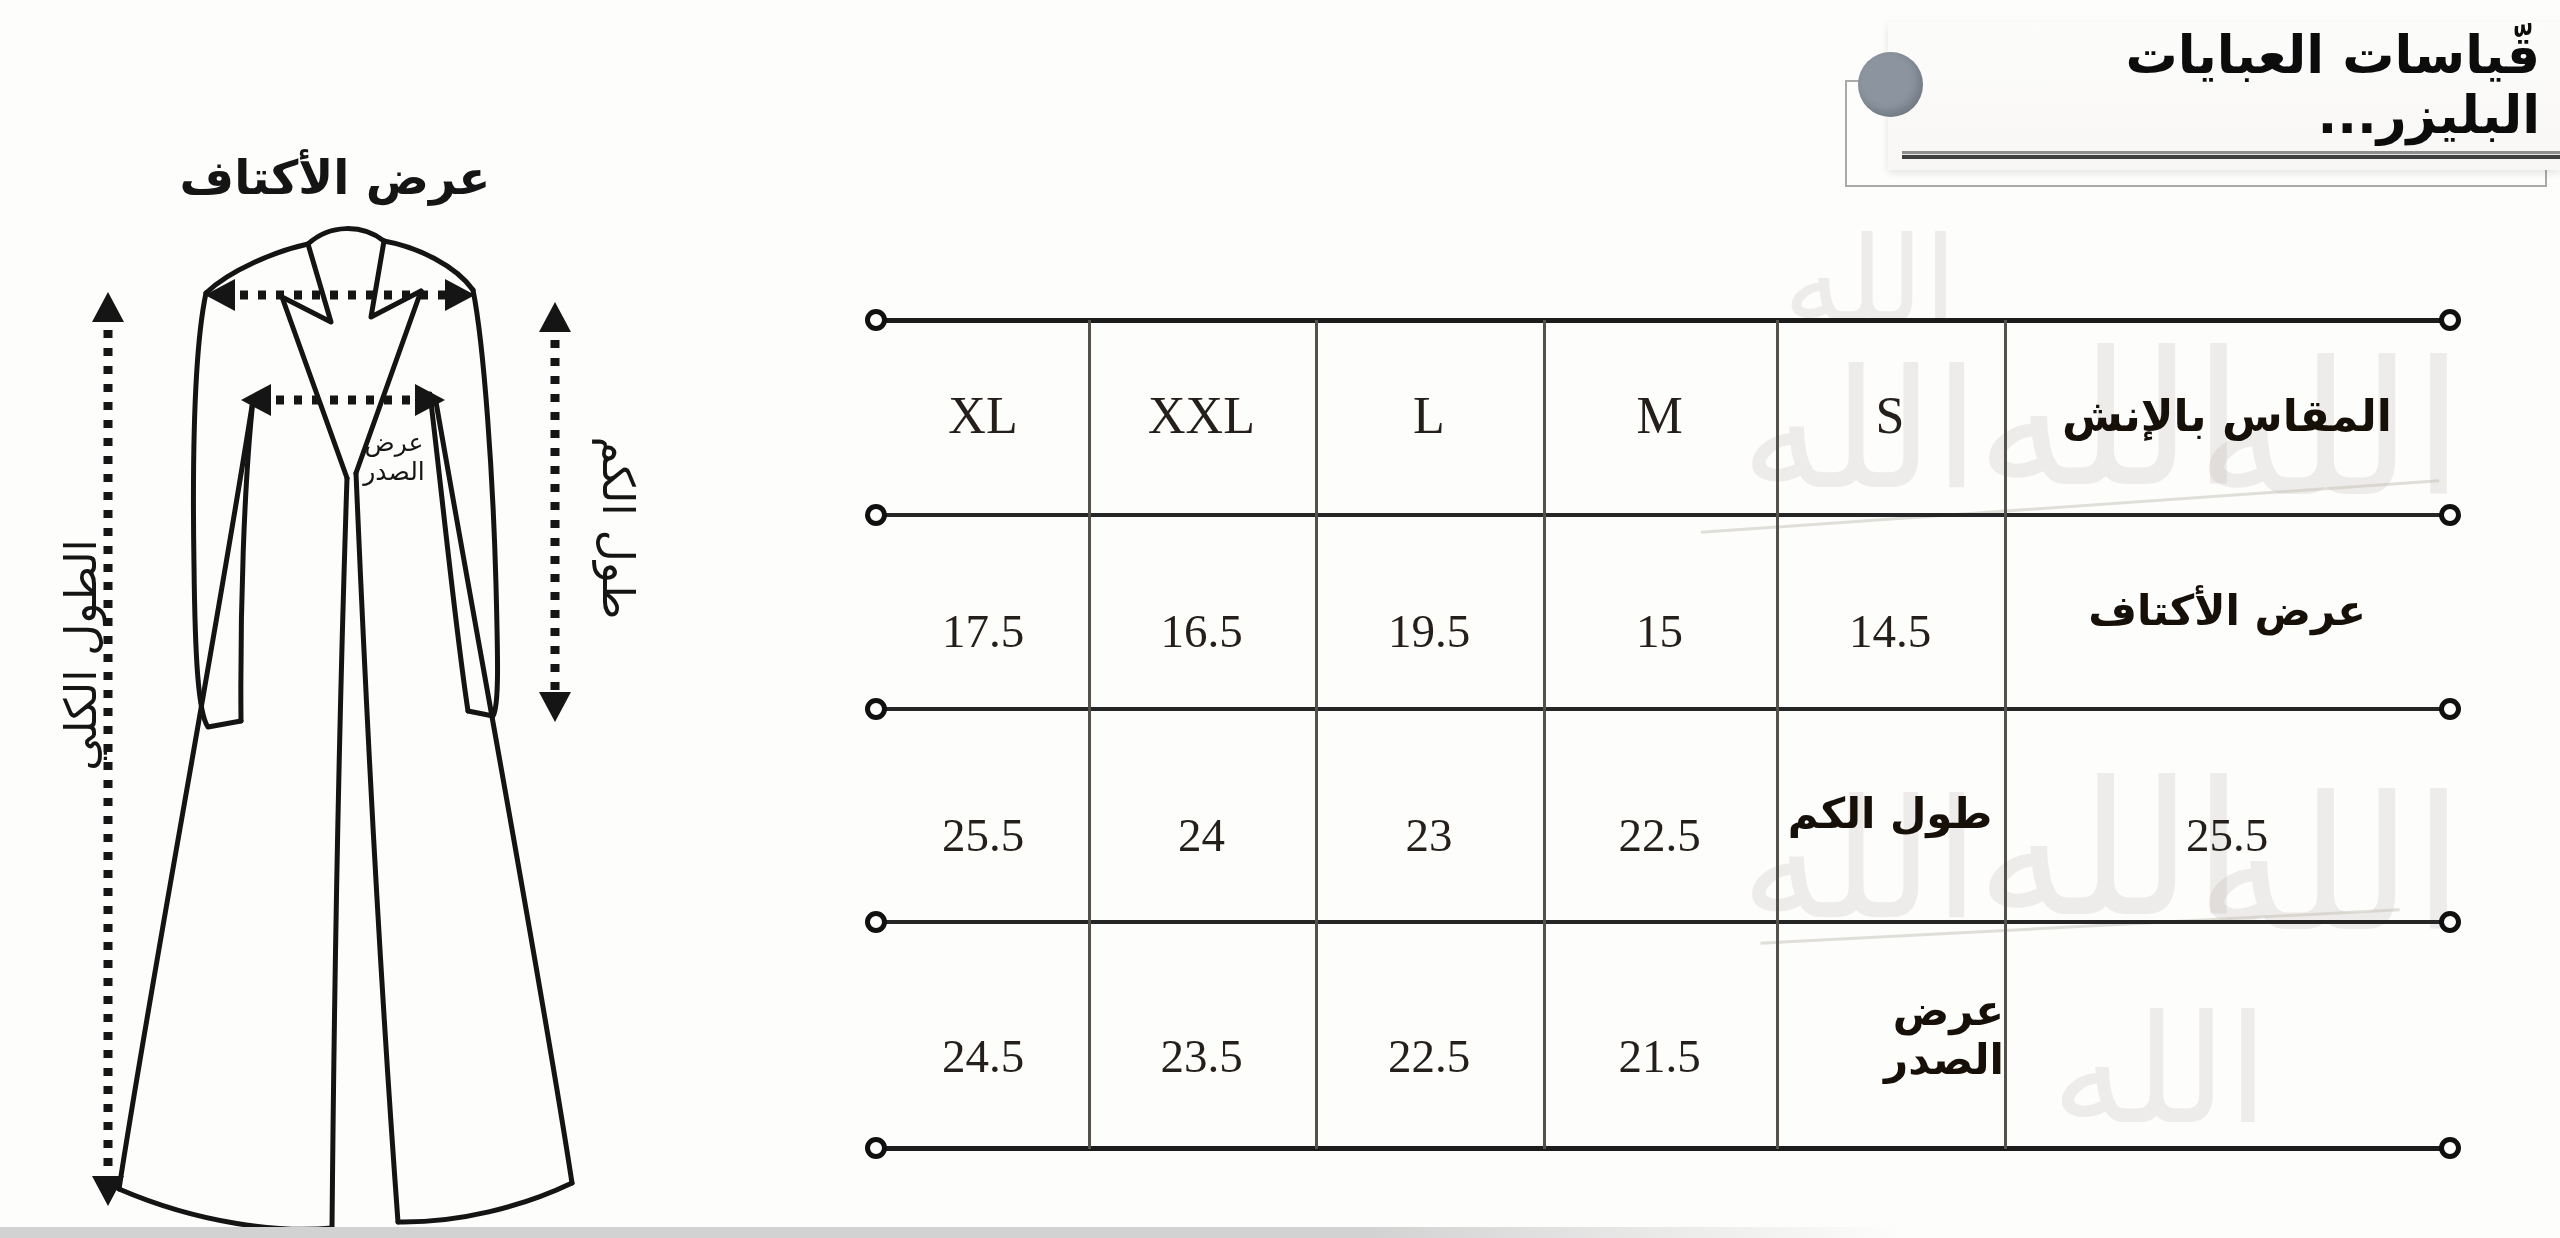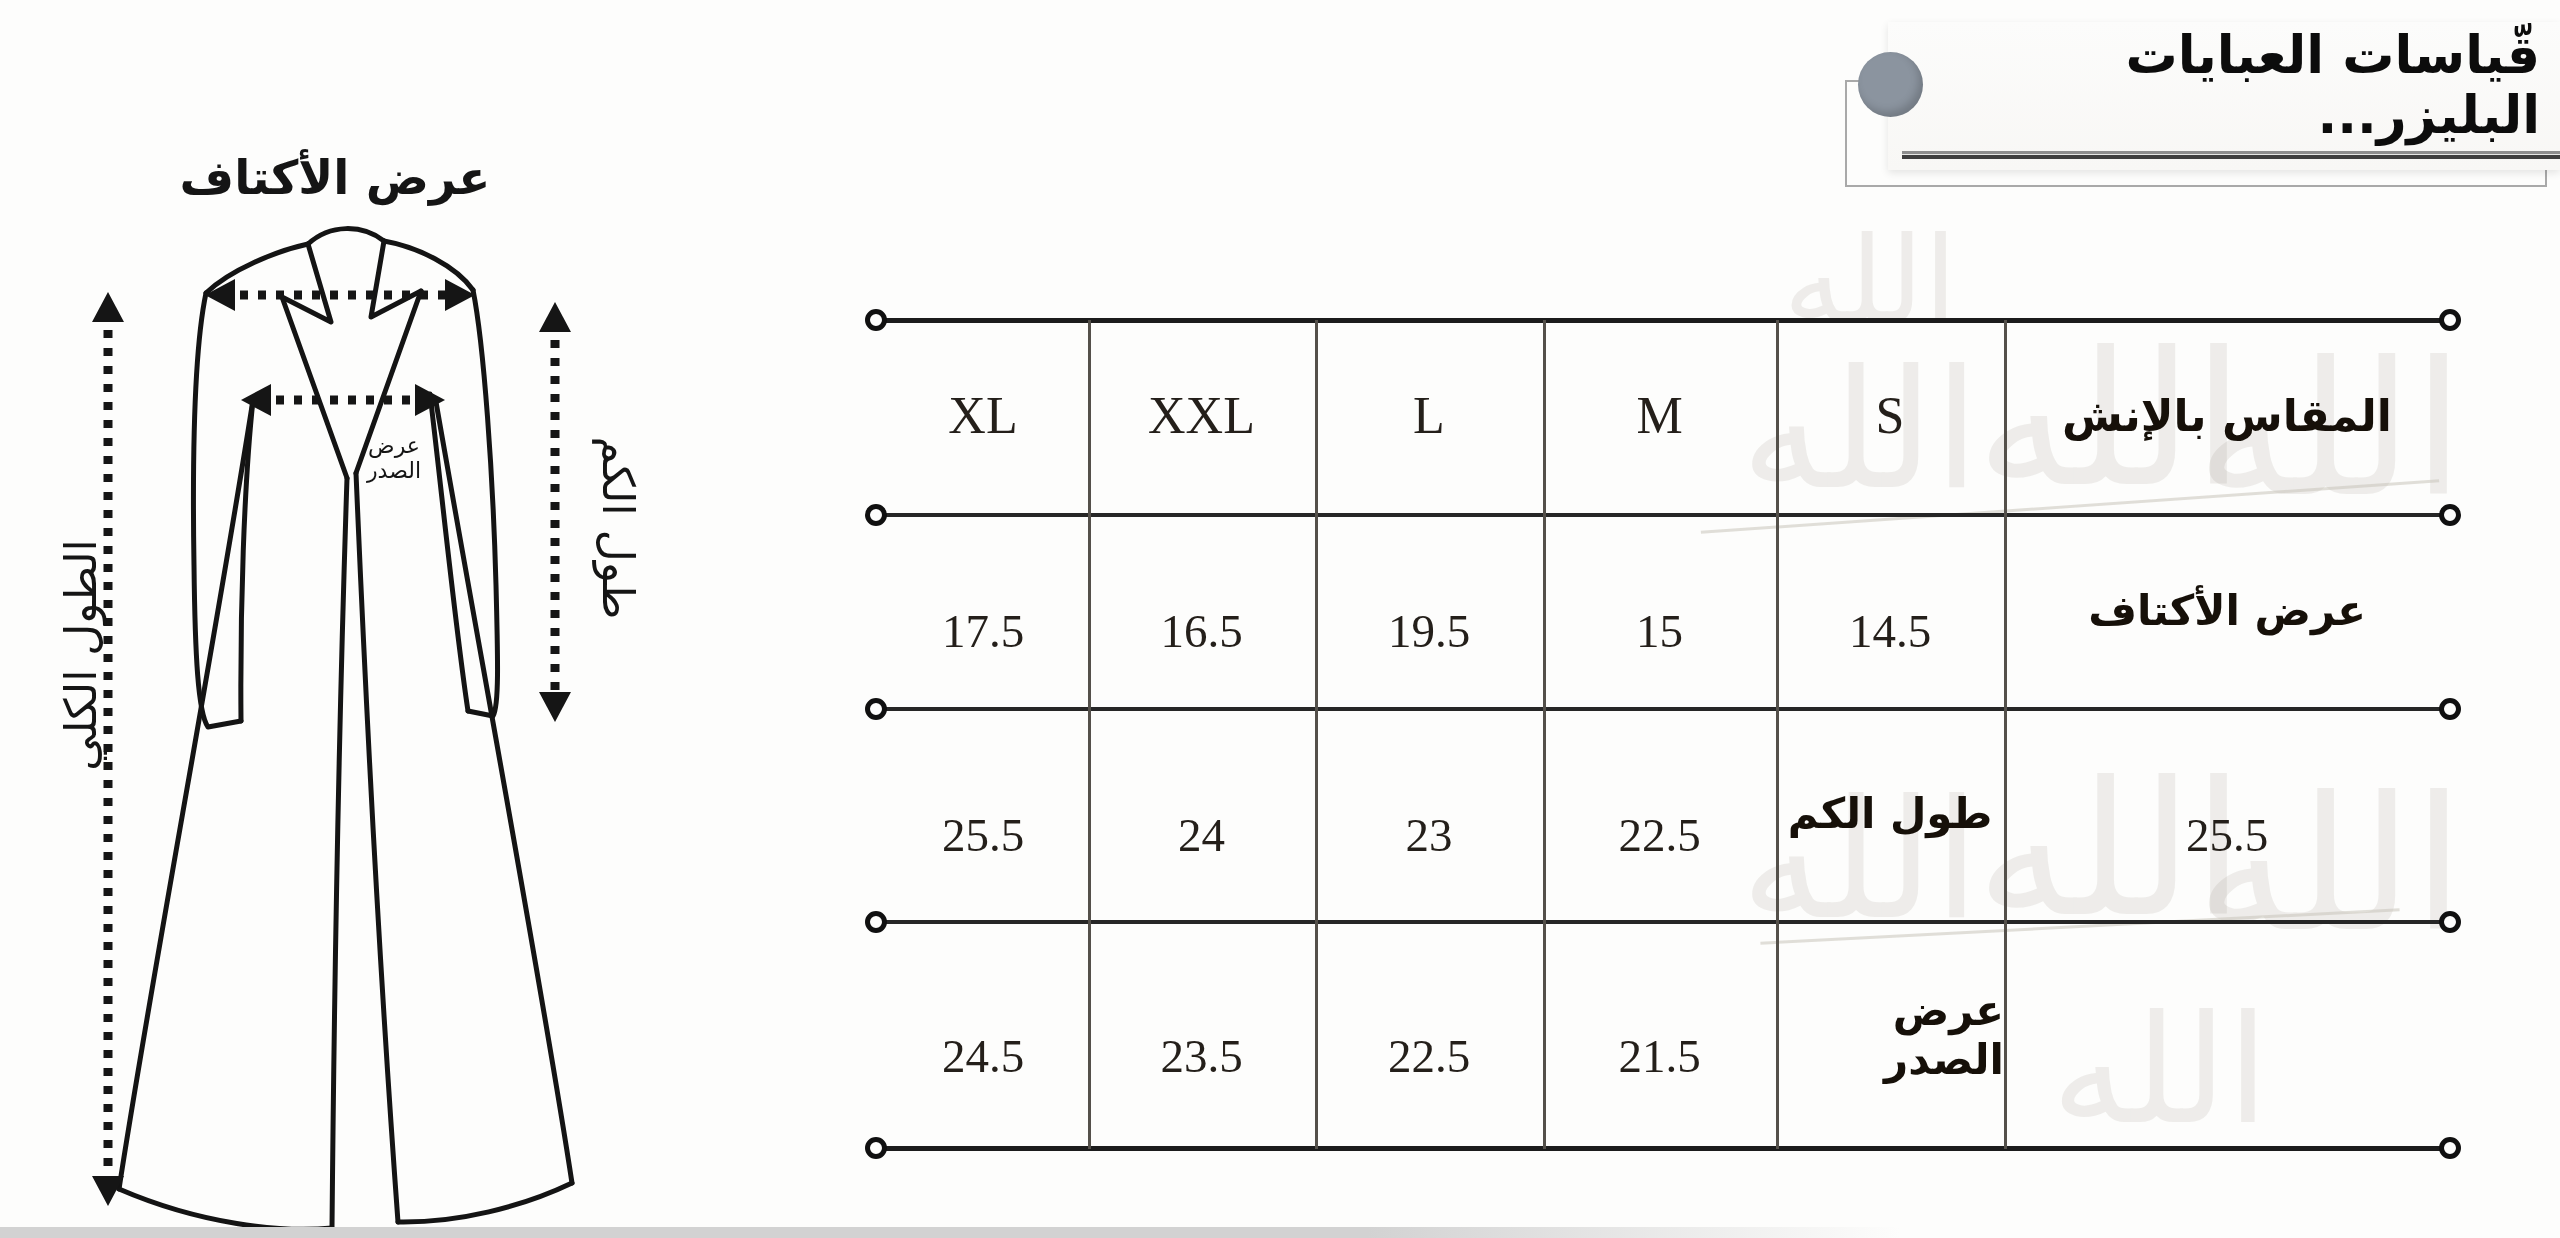--- a/index.html
+++ b/index.html
@@ -10,21 +10,21 @@
   }
   .abs{position:absolute;}
 
   
   #coat-svg{left:0;top:0;}
   .diagram-label{
     color:#151515;text-align:center;line-height:1.15;white-space:nowrap;
     font-family:"DejaVu Sans",sans-serif;
   }
   #label-shoulder{left:335px;top:178px;transform:translate(-50%,-50%);font-size:47px;font-weight:600;}
-  #label-chest{left:394px;top:458px;transform:translate(-50%,-50%);font-size:22px;white-space:normal;width:130px;}
+  #label-chest{left:394px;top:458px;transform:translate(-50%,-50%);font-size:25px;white-space:normal;width:130px;}
   #label-total-length{left:81px;top:655px;transform:translate(-50%,-50%) rotate(-90deg);font-size:44px;}
   #label-sleeve-length{left:618px;top:528px;transform:translate(-50%,-50%) rotate(90deg);font-size:44px;}
 
   
   #banner-outline{
     left:1845px;top:80px;width:698px;height:103px;
     border:2px solid #a9a9a9;background:transparent;
   }
   #banner-card{
     left:1888px;top:22px;width:672px;height:148px;

